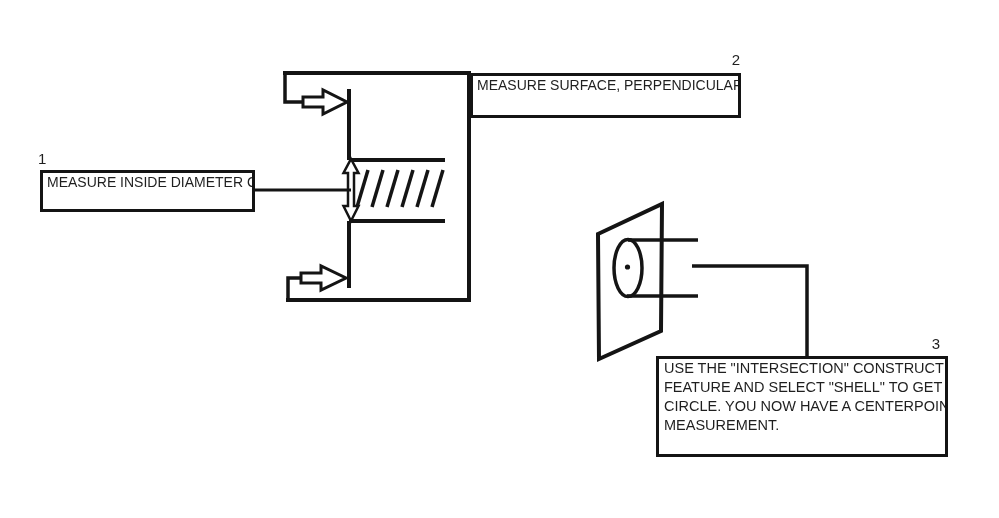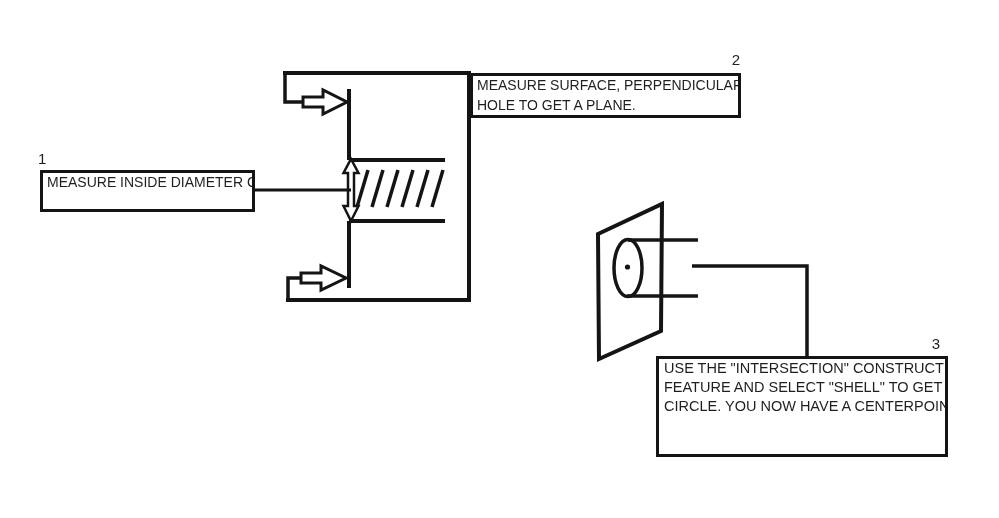--- a/index.html
+++ b/index.html
@@ -96,23 +96,23 @@
   </svg>
 
   <div class="ann-num" id="num1">1</div>
   <div class="ann-box" id="box1">
     <div class="line">MEASURE INSIDE DIAMETER OF</div>
   </div>
 
   <div class="ann-num num-right" id="num2">2</div>
   <div class="ann-box" id="box2">
     <div class="line">MEASURE SURFACE, PERPENDICULAR TO</div>
-    <div class="line">HOLE TO GET A PLANE.</div>
   </div>
 
   <div class="ann-num num-right" id="num3">3</div>
   <div class="ann-box" id="box3">
     <div class="line">USE THE "INTERSECTION" CONSTRUCTION</div>
     <div class="line">FEATURE AND SELECT "SHELL" TO GET A</div>
     <div class="line">CIRCLE. YOU NOW HAVE A CENTERPOINT</div>
+    <div class="line">MEASUREMENT.</div>
   </div>
 
 </div>
 
 </body></html>

